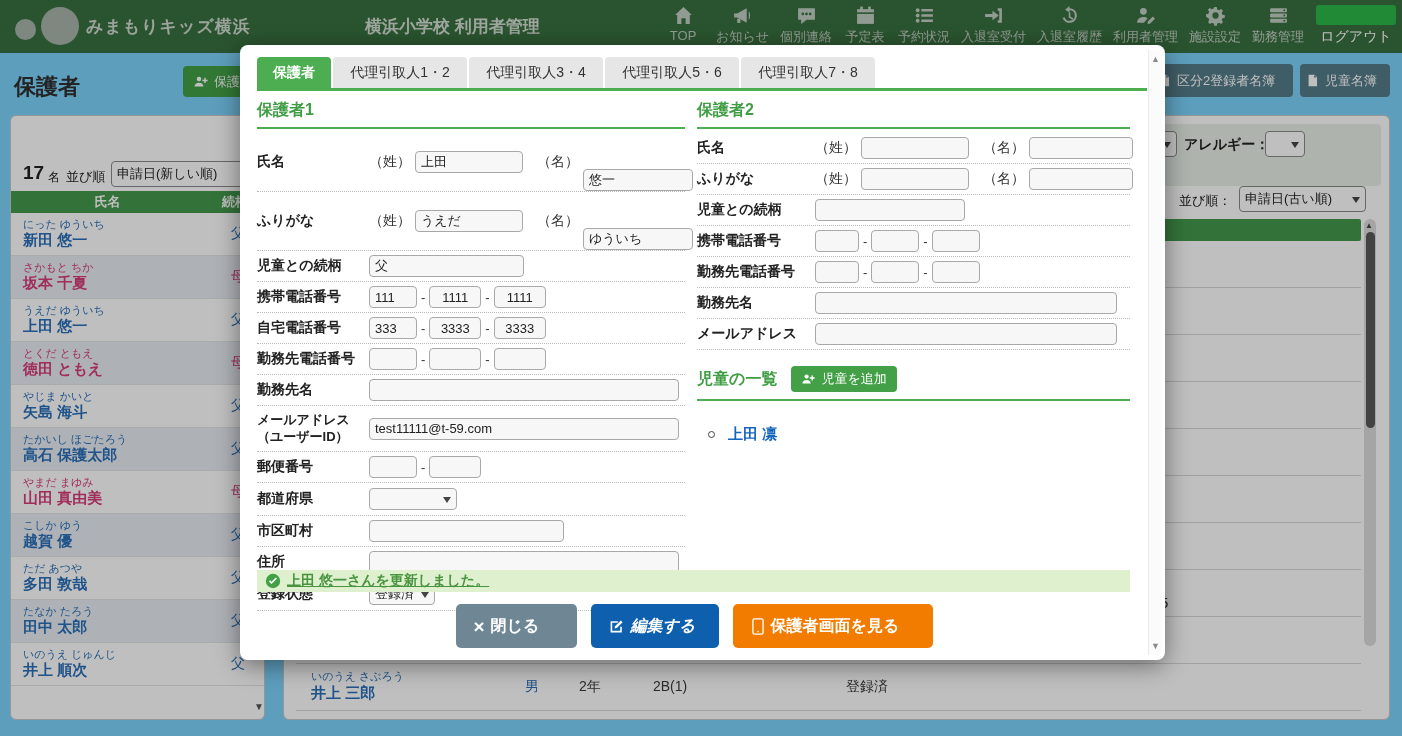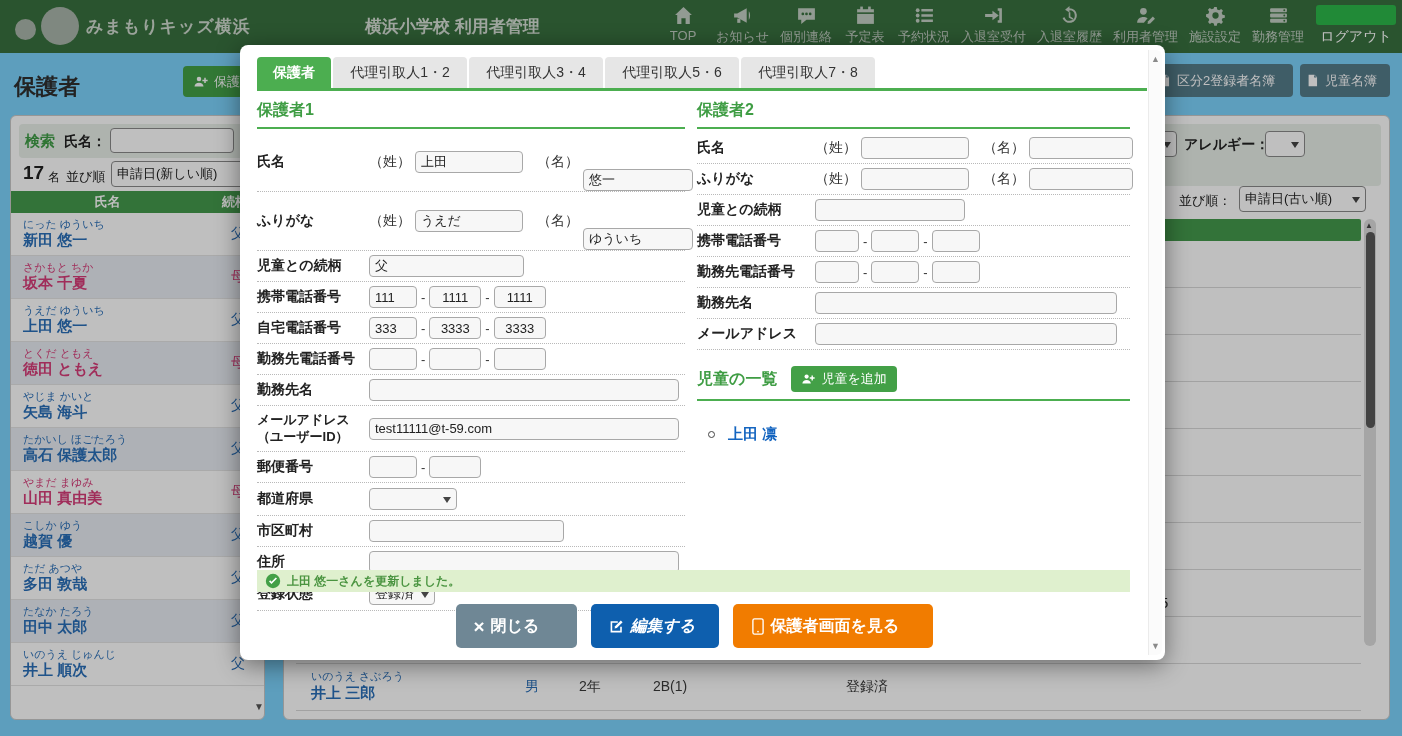--- a/index.html
+++ b/index.html
@@ -117,21 +117,21 @@
   .dash{margin:0 4px;font-size:13px;color:#333;}
   .fselect{height:22px;background:#f7f7f7;border-color:#a8a8a8;}
 
   .child-head-row{display:flex;align-items:center;gap:14px;margin-top:16px;padding-bottom:7px;border-bottom:2px solid #4cae50;}
   .btn-add-child{height:26px;background:#43a047;color:#fff;font-size:13px;border-radius:4px;padding:0 10px;}
   .child-item{margin-top:24px;display:flex;align-items:center;gap:13px;padding-left:11px;}
   .bullet{width:7px;height:7px;border:1.5px solid #444;border-radius:50%;flex:none;}
   .child-link{font-size:15px;font-weight:600;color:#1465c0;text-decoration:none;cursor:pointer;}
 
   .msgbar{position:absolute;left:17px;top:525px;width:873px;height:22px;background:#dff0ce;display:flex;align-items:center;gap:6px;padding-left:8px;}
-  .msg-text{font-size:12px;font-weight:bold;color:#4a9440;}
+  .msg-text{font-size:14px;font-weight:bold;color:#4a9440;text-decoration:underline;}
   .ico-check svg{display:block;}
 
   .footer-btns{position:absolute;left:0;top:559px;width:908px;display:flex;justify-content:center;gap:14px;}
   .footer-btns button{height:44px;border-radius:5px;color:#fff;font-size:16px;font-weight:bold;padding:0 18px;}
   .btn-close{background:#6f8795;width:121px;}
   .btn-edit{background:#0e5fae;width:128px;font-style:italic;}
   .btn-view{background:#f17c00;width:200px;}
   .btn-close .x{font-size:19px;font-weight:bold;line-height:1;}
 
   .modal-scroll{position:absolute;left:908px;top:5px;width:14px;height:605px;background:#fbfbfb;border-left:1px solid #ebebeb;
@@ -287,25 +287,20 @@
       <span class="ico">
         <svg width="13" height="15" viewBox="0 0 20 20" fill="#fff">
             <path d="M4 1h9l4 4v14H4z"></path>
             <path d="M12.5 1.5v4h4" fill="#557c8a"></path>
           </svg>
       </span>
       <span>児童名簿</span>
     </button>
 
     <section class="left-panel">
-      <div class="lp-filter">
-        <span class="search-label">検索</span>
-        <span class="lp-name-label">氏名：</span>
-        <input class="lp-input" readonly="" style="">
-      </div>
       <div class="lp-count">
         <span class="cnt">17</span>
         <span class="cnt-unit">名</span>
         <span class="lp-sort-label">並び順：</span>
         <div class="selbox lp-sort">
             <span>申請日(新しい順)</span>
           </div>
       </div>
       <div class="lp-header">
         <span class="c1">氏名</span>

